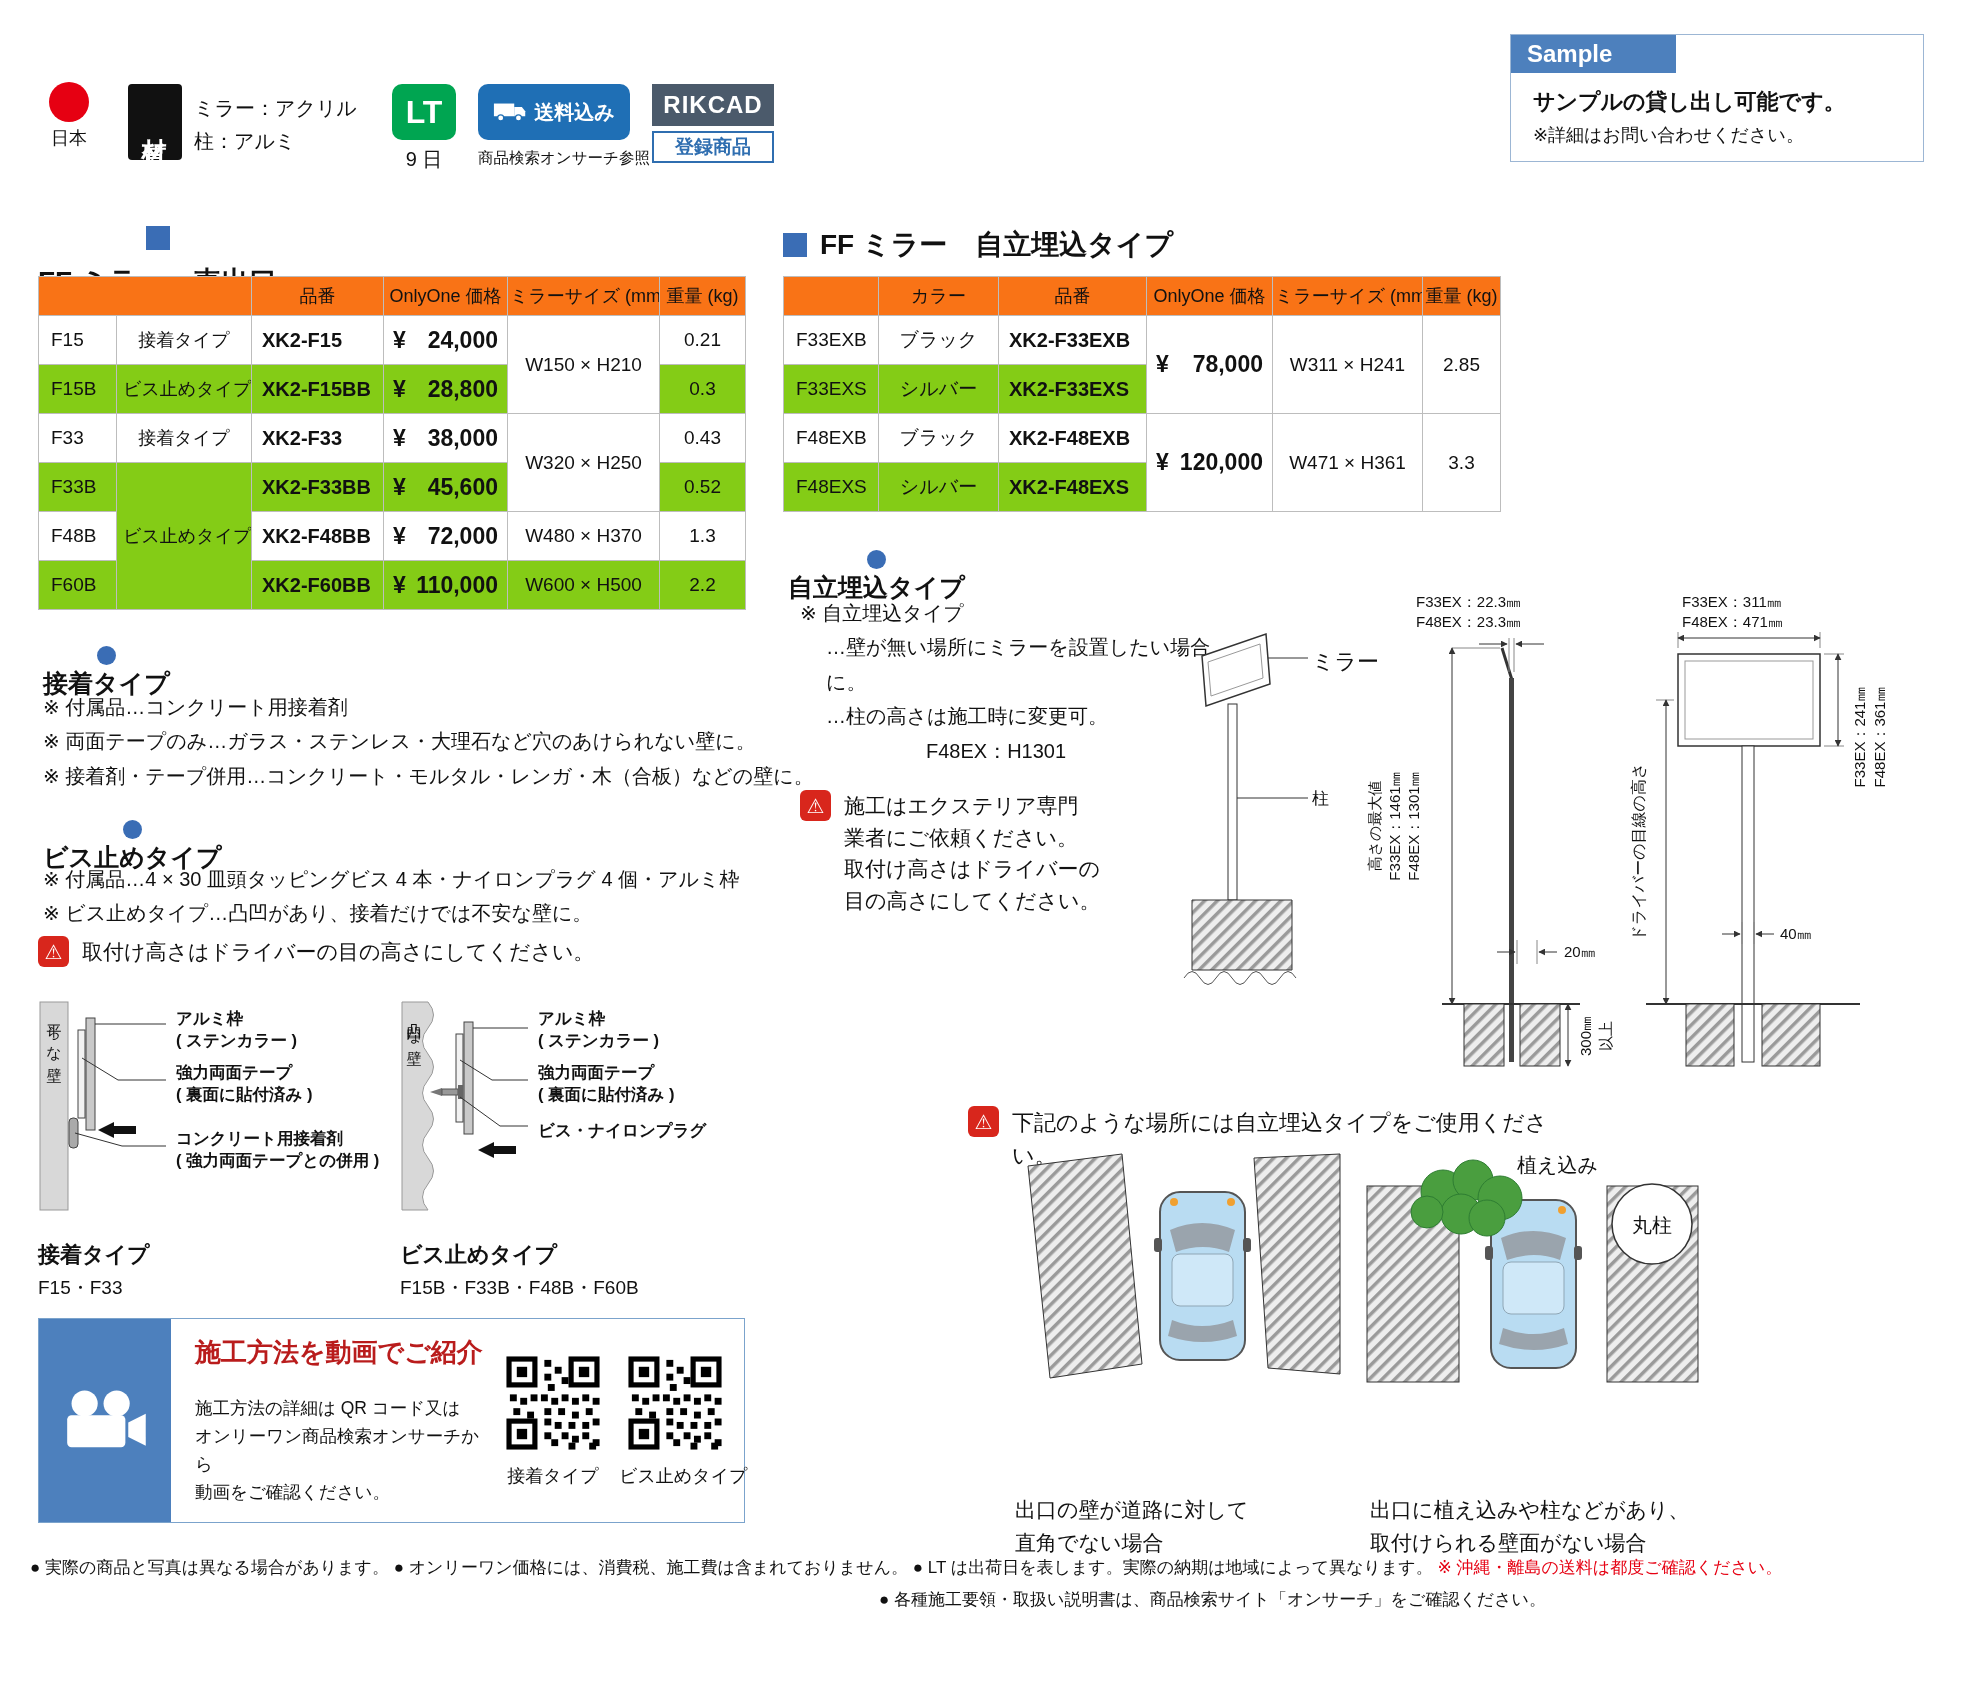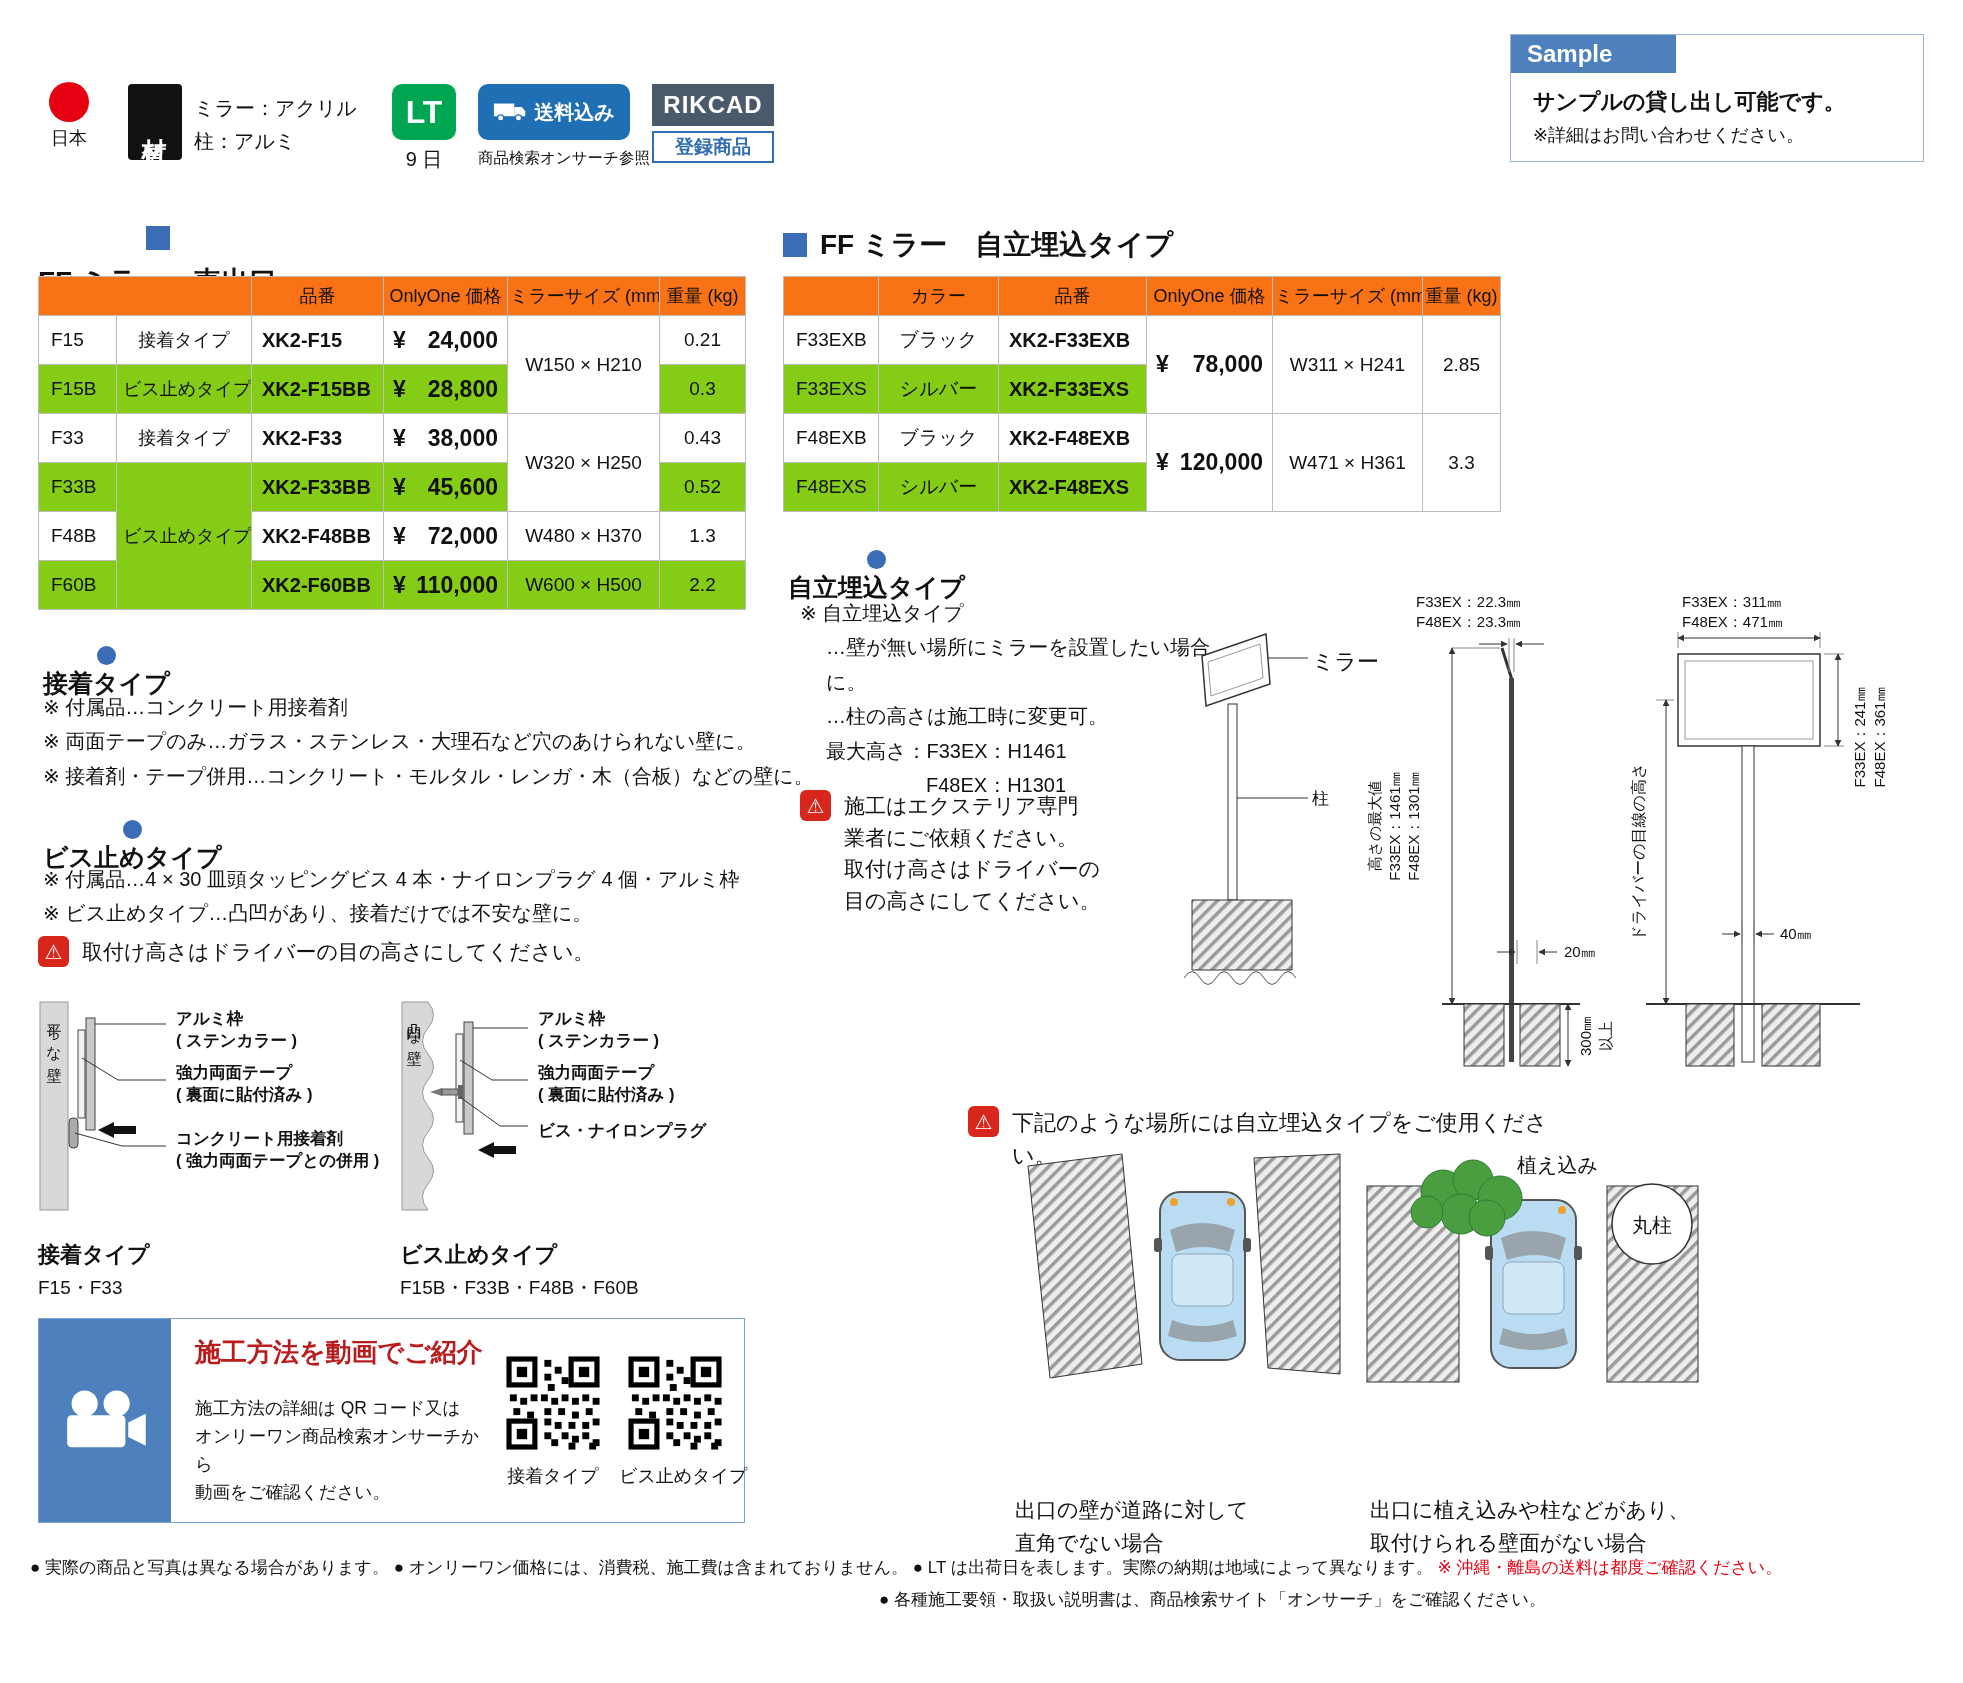--- a/index.html
+++ b/index.html
@@ -467,21 +467,20 @@
     </table>
 
   <div class="abs bullet" style="left:788px;top:550px;">
     <span class="dot"></span>
     <span>自立埋込タイプ</span>
   </div>
   <div class="abs note" style="left:800px;top:596px;width:430px;">
     <div>※ 自立埋込タイプ</div>
     <div style="padding-left:26px;">…壁が無い場所にミラーを設置したい場合に。</div>
     <div style="padding-left:26px;">…柱の高さは施工時に変更可。</div>
-    <div style="padding-left:26px;">最大高さ：F33EX：H1461</div>
     <div style="padding-left:126px;">F48EX：H1301</div>
   </div>
   <div class="abs warn" style="left:800px;top:790px;width:330px;">
     <span class="wicon">⚠</span>
     <span class="preline">施工はエクステリア専門
 業者にご依頼ください。
 取付け高さはドライバーの
 目の高さにしてください。</span>
   </div>
 

